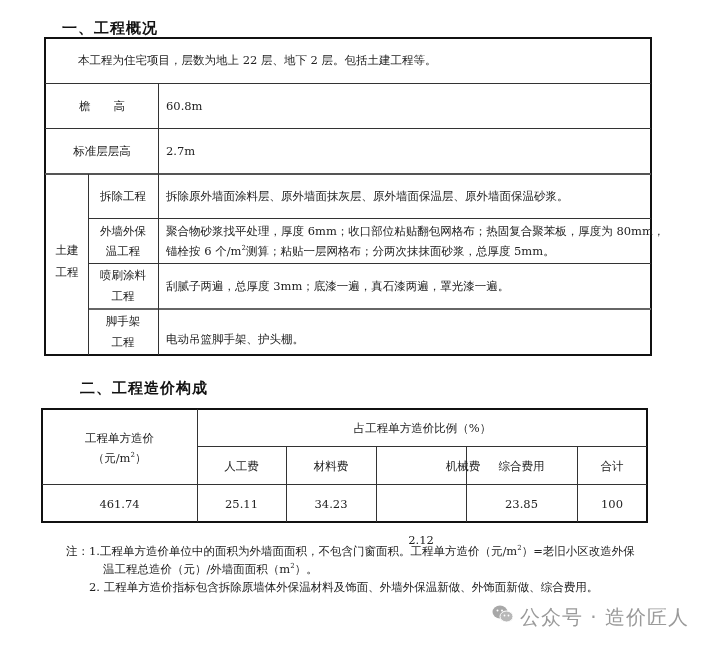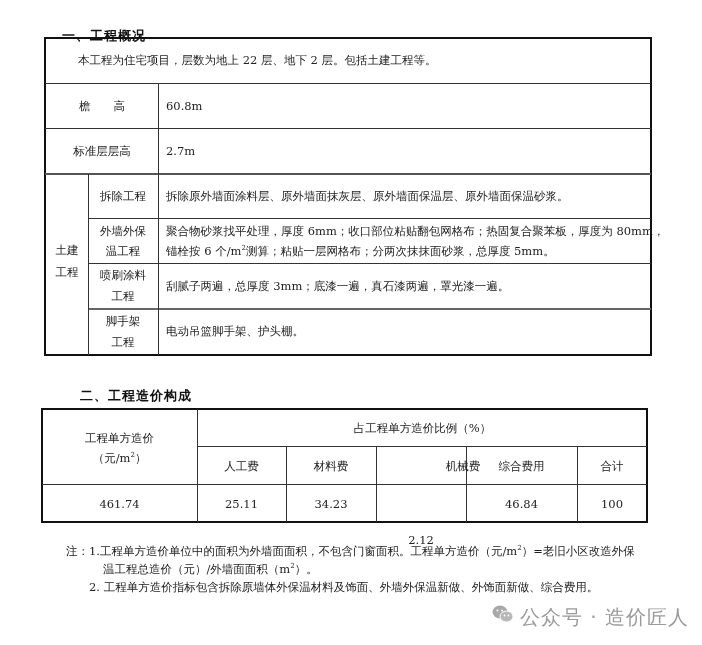--- a/index.html
+++ b/index.html
@@ -1,22 +1,22 @@
 <!DOCTYPE html>
 <html><head>
 <meta charset="utf-8">
 <style>
   html, body { margin: 0; padding: 0; background: #ffffff; }
   body {
     width: 702px; height: 645px; position: relative; overflow: hidden;
     font-family: "DejaVu Serif", "Liberation Serif", serif;
     color: #222;
   }
-  .h { position: absolute; font-weight: bold; font-size: 13px; color: #111;
-       font-family: Liberation Serif, serif; letter-spacing: 1px; margin-top: 8px; }
+  .h { position: absolute; font-weight: bold; font-size: 15px; color: #111;
+       font-family: Liberation Serif, serif; letter-spacing: 1px; }
   .abs { position: absolute; }
   .line-h { position: absolute; height: 0; border-top: 1px solid #333; }
   .line-v { position: absolute; width: 0; border-left: 1px solid #333; }
   .txt { position: absolute; font-size: 11.5px; line-height: 16px; white-space: nowrap; color: #222; }
   .ctr { text-align: center; }
   .outer { position: absolute; border: 2px solid #111; box-sizing: border-box; }
   sup { font-size: 7px; vertical-align: super; line-height: 0; }
   .note { position: absolute; font-size: 11.5px; line-height: 17px; white-space: nowrap; color: #222; }
   .wm { position: absolute; font-family: "DejaVu Sans", "Liberation Sans", sans-serif; font-size: 20px; color: #9a9a9a; letter-spacing: 1px; }
 </style>
@@ -56,21 +56,21 @@
   <div class="txt ctr" style="left:88px; top:243px; width:70px;">温工程</div>
   <div class="txt" style="left:166px; top:223px;">聚合物砂浆找平处理，厚度 6mm；收口部位粘贴翻包网格布；热固复合聚苯板，厚度为 80mm，</div>
   <div class="txt" style="left:166px; top:243px;"><span>锚栓按 6 个/m</span><sup>2</sup><span>测算；粘贴一层网格布；分两次抹抹面砂浆，总厚度 5mm。</span></div>
 
   <div class="txt ctr" style="left:88px; top:267px; width:70px;">喷刷涂料</div>
   <div class="txt ctr" style="left:88px; top:288px; width:70px;">工程</div>
   <div class="txt" style="left:166px; top:278px;">刮腻子两遍，总厚度 3mm；底漆一遍，真石漆两遍，罩光漆一遍。</div>
 
   <div class="txt ctr" style="left:88px; top:313px; width:70px;">脚手架</div>
   <div class="txt ctr" style="left:88px; top:334px; width:70px;">工程</div>
-  <div class="txt" style="left:166px; top:323px;">电动吊篮脚手架、护头棚。</div>
+  <div class="txt" style="left:166px; top:331px;">电动吊篮脚手架、护头棚。</div>
 </div>
 
 <div class="h" style="left:80px; top:379px;">二、工程造价构成</div>
 
 <div>
   <div class="outer" style="left:41px; top:408px; width:607px; height:115px;"></div>
 
   <div class="line-h" style="left:197px; top:446px; width:450px;"></div>
   <div class="line-h" style="left:42px; top:484px; width:605px;"></div>
 
@@ -88,21 +88,21 @@
   <div class="txt ctr" style="left:197px; top:458px; width:89px;">人工费</div>
   <div class="txt ctr" style="left:286px; top:458px; width:90px;">材料费</div>
   <div class="txt ctr" style="left:376px; top:458px; width:90px;padding-left:42px;">机械费</div>
   <div class="txt ctr" style="left:466px; top:458px; width:111px;">综合费用</div>
   <div class="txt ctr" style="left:577px; top:458px; width:70px;">合计</div>
 
   <div class="txt ctr" style="left:42px; top:496px; width:155px;">461.74</div>
   <div class="txt ctr" style="left:197px; top:496px; width:89px;">25.11</div>
   <div class="txt ctr" style="left:286px; top:496px; width:90px;">34.23</div>
   <div class="txt ctr" style="left:376px; top:496px; width:90px;margin-top:36px;">2.12</div>
-  <div class="txt ctr" style="left:466px; top:496px; width:111px;">46.84</div>
+  <div class="txt ctr" style="left:466px; top:496px; width:111px;">23.85</div>
   <div class="txt ctr" style="left:577px; top:496px; width:70px;">100</div>
 </div>
 
 <div>
   <div class="note" style="left:66px; top:543px;"><span>注：1.工程单方造价单位中的面积为外墙面面积，不包含门窗面积。工程单方造价（元/m</span><sup>2</sup><span>）=老旧小区改造外保</span></div>
   <div class="note" style="left:103px; top:561px;"><span>温工程总造价（元）/外墙面面积（m</span><sup>2</sup><span>）。</span></div>
   <div class="note" style="left:89px; top:579px;">2. 工程单方造价指标包含拆除原墙体外保温材料及饰面、外墙外保温新做、外饰面新做、综合费用。</div>
 </div>
 
 <div class="abs" style="left:492px; top:604px; width:22px; height:20px;">

